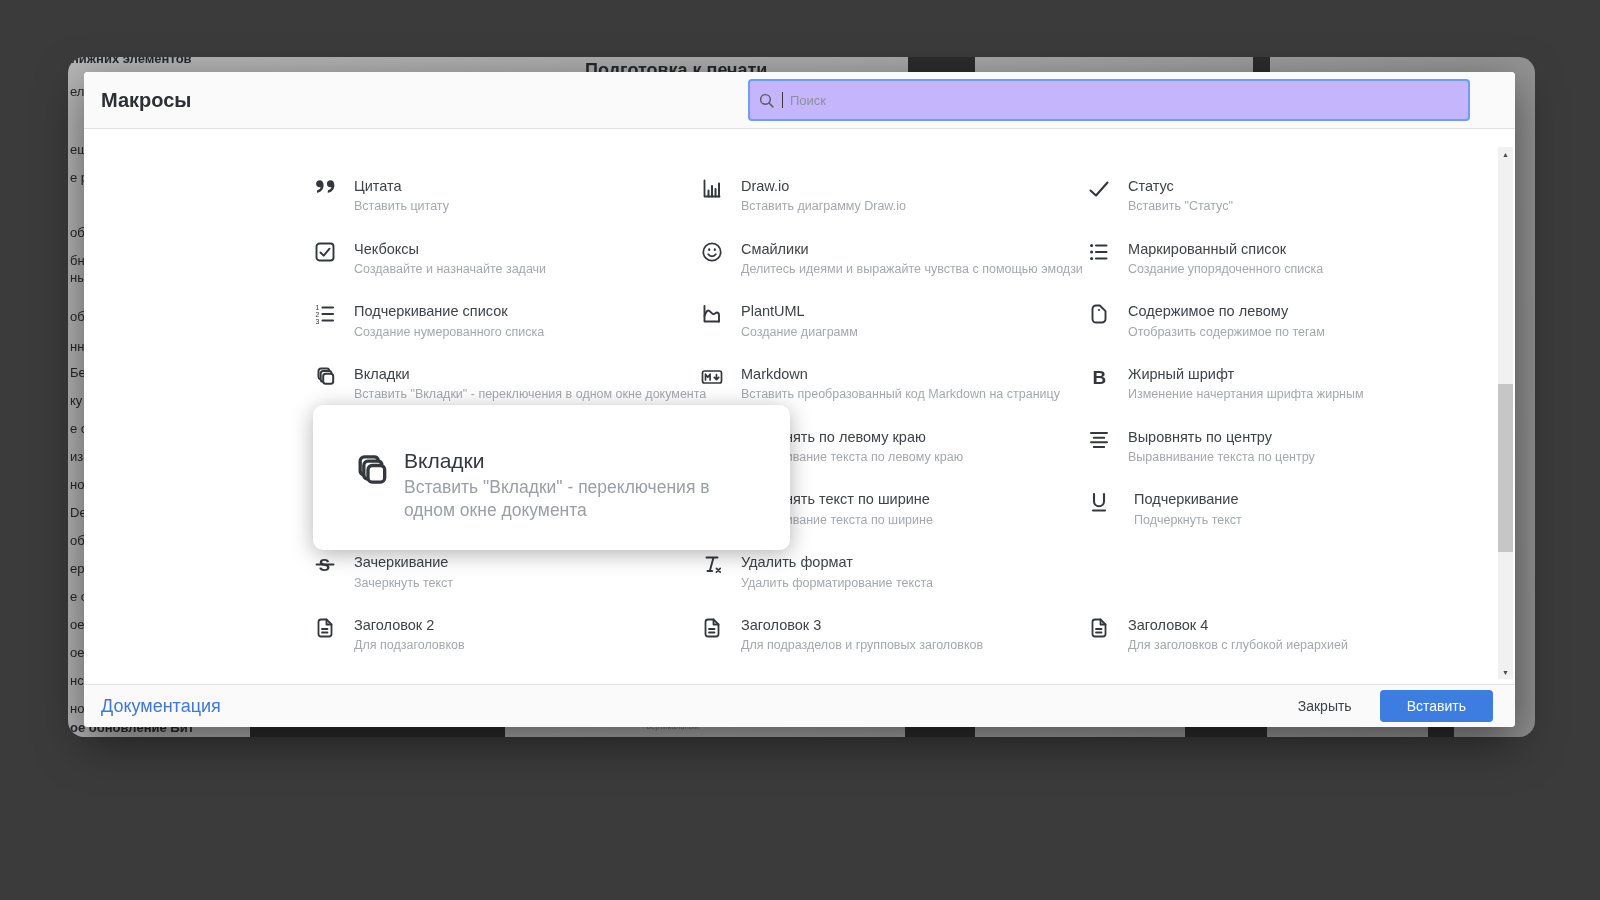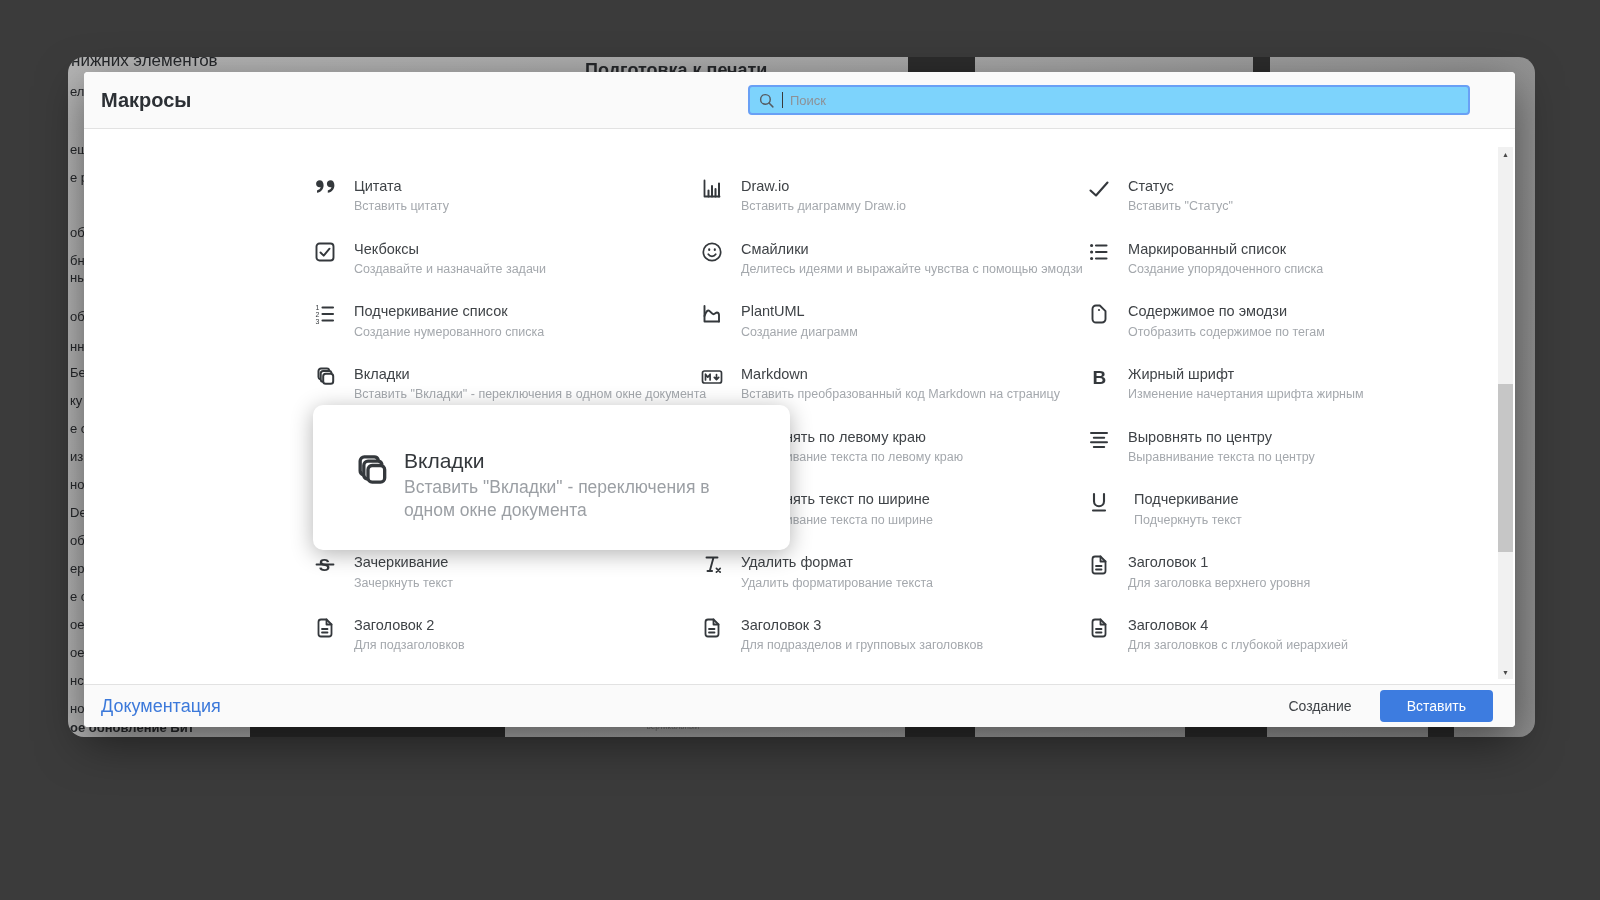--- a/index.html
+++ b/index.html
@@ -14,22 +14,22 @@
   .frag.left{left:2px;font-size:13px;}
   .darkrect{position:absolute;background:#2c2c2c;}
 
   
   .modal{position:absolute;left:84px;top:72px;width:1431px;height:655px;background:#fff;
     border-radius:4px;box-shadow:0 14px 46px rgba(0,0,0,.5);display:flex;flex-direction:column;}
   .modal-header{height:57px;flex:none;background:#fafafa;border-bottom:1px solid #e2e2e2;
     border-radius:4px 4px 0 0;display:flex;align-items:center;justify-content:space-between;
     padding:0 45px 0 17px;box-sizing:border-box;}
   .dialog-title{font-size:20px;font-weight:700;color:#2c3035;margin:0;}
-  .search-box{width:722px;height:30px;box-sizing:border-box;border:2px solid var(--search-focus-border,#69a0f5);
-    border-radius:4px;background:#7dd3fc;display:flex;align-items:center;padding:12px 8px;gap:7px;}
+  .search-box{width:722px;height:42px;box-sizing:border-box;border:2px solid var(--search-focus-border,#69a0f5);
+    border-radius:4px;background:#c4b5fd;display:flex;align-items:center;padding:12px 8px;gap:7px;}
   .search-box .icon svg{width:17px;height:17px;display:block;}
   .caret{width:1px;height:16px;background:#3a3a3a;flex:none;}
   .search-box input{border:none;outline:none;flex:1;font-size:13px;color:#333;background:transparent;
     font-family:"Liberation Sans",sans-serif;padding:0;}
   .search-box input::placeholder{color:#8d9196;}
 
   .modal-body{flex:1;position:relative;background:#fff;}
   .grid{position:absolute;left:229px;top:49px;display:grid;
     grid-template-columns:387px 387px 387px;grid-auto-rows:62.7px;z-index:1;}
   .cell{display:flex;gap:17px;align-items:flex-start;cursor:pointer;}
@@ -70,21 +70,21 @@
 
 <div class="stage">
 
   <div class="behind-window" id="backdrop">
     <div class="darkrect" style="left:840px;top:0;width:67px;height:15px;"></div>
     <div class="darkrect" style="left:1185px;top:0;width:17px;height:15px;"></div>
     <div class="darkrect" style="left:182px;top:668px;width:255px;height:12px;"></div>
     <div class="darkrect" style="left:837px;top:668px;width:70px;height:12px;"></div>
     <div class="darkrect" style="left:1117px;top:668px;width:82px;height:12px;"></div>
     <div class="darkrect" style="left:1360px;top:668px;width:26px;height:12px;"></div>
-  <div class="frag" style="top: -5px; left: 3px; font-size: 17px; font-weight: 400;">нижних элементов</div>
+  <div class="frag" style="top: -5px; left: 3px; font-size: 13px; font-weight: 700;">нижних элементов</div>
       <div class="frag" style="top: 4px; left: 517px; font-size: 18px; font-weight: 700;">Подготовка к печати</div>
       <div class="frag left" style="top: 28px;">ели</div>
       <div class="frag left" style="top: 86px;">ещ</div>
       <div class="frag left" style="top: 114px;">е р</div>
       <div class="frag left" style="top: 169px;">об</div>
       <div class="frag left" style="top: 197px;">бн</div>
       <div class="frag left" style="top: 214px;">ны</div>
       <div class="frag left" style="top: 253px;">об</div>
       <div class="frag left" style="top: 283px;">нн</div>
       <div class="frag left" style="top: 309px;">Бе</div>
@@ -223,21 +223,21 @@
             </div>
           </div>
           <div class="cell" style="grid-area: 3 / 3;">
             <span class="icon">
               <svg viewBox="0 0 24 24" fill="none" stroke="#34383c" stroke-width="1.9" stroke-linejoin="round">
                 <path d="M12.8 3.5l5.7 5.7V17a3.5 3.5 0 01-3.5 3.5H9A3.5 3.5 0 015.5 17V7A3.5 3.5 0 019 3.5h3.8z"></path>
                 <circle cx="12" cy="8" r="1.1" fill="#34383c" stroke="none"></circle>
               </svg>
             </span>
             <div>
-              <div class="c-title">Содержимое по эмодзи</div>
+              <div class="c-title">Содержимое по левому</div>
               <div class="c-desc">Отобразить содержимое по тегам</div>
             </div>
           </div>
           <div class="cell" style="grid-area: 4 / 1;">
             <span class="icon">
               <svg viewBox="0 0 24 24" fill="none" stroke="#34383c" stroke-width="2" stroke-linejoin="round" stroke-linecap="round">
                 <path d="M7.3 14.3c-1-.3-1.8-1.3-1.8-2.4V6a2.5 2.5 0 012.5-2.5h6c1.1 0 2 .7 2.3 1.7"></path>
                 <path d="M9.5 16.8c-1-.3-1.8-1.3-1.8-2.4V8.6a2.5 2.5 0 012.5-2.5h6c1.1 0 2 .7 2.3 1.7"></path>
                 <rect x="10.2" y="8.7" width="10" height="10" rx="2.5"></rect>
               </svg>
@@ -331,33 +331,20 @@
           <div class="cell" style="grid-area: 7 / 2;">
             <span class="icon">
               <svg viewBox="0 0 24 24" fill="none" stroke="#34383c" stroke-width="1.9" stroke-linecap="round">
                 <path d="M6.5 4.5h11M13.5 4.5L9.8 18M7.5 18h4.6"></path>
                 <path d="M16.4 15.4l3.8 3.8m0-3.8l-3.8 3.8" stroke-width="1.7"></path>
               </svg>
             </span>
             <div>
               <div class="c-title">Удалить формат</div>
               <div class="c-desc">Удалить форматирование текста</div>
-            </div>
-          </div>
-          <div class="cell" style="grid-area: 7 / 3;">
-            <span class="icon">
-              <svg viewBox="0 0 24 24" fill="none" stroke="#34383c" stroke-width="1.8" stroke-linejoin="round" stroke-linecap="round">
-                <path d="M13.5 3.5H8A2.5 2.5 0 005.5 6v12A2.5 2.5 0 008 20.5h8a2.5 2.5 0 002.5-2.5V8.5l-5-5z"></path>
-                <path d="M13.5 3.5V8.5h5"></path>
-                <path d="M9 13h5.5M9 16.5h5.5"></path>
-              </svg>
-            </span>
-            <div>
-              <div class="c-title">Заголовок 1</div>
-              <div class="c-desc">Для заголовка верхнего уровня</div>
             </div>
           </div>
           <div class="cell" style="grid-area: 8 / 1;">
             <span class="icon">
               <svg viewBox="0 0 24 24" fill="none" stroke="#34383c" stroke-width="1.8" stroke-linejoin="round" stroke-linecap="round">
                 <path d="M13.5 3.5H8A2.5 2.5 0 005.5 6v12A2.5 2.5 0 008 20.5h8a2.5 2.5 0 002.5-2.5V8.5l-5-5z"></path>
                 <path d="M13.5 3.5V8.5h5"></path>
                 <path d="M9 13h5.5M9 16.5h5.5"></path>
               </svg>
             </span>
@@ -411,19 +398,19 @@
       <div class="scrollbar">
         <div class="sb-arrow up">▲</div>
         <div class="sb-thumb"></div>
         <div class="sb-arrow down">▼</div>
       </div>
     </div>
 
     <div class="modal-footer">
       <a class="doc-link">Документация</a>
       <div class="footer-buttons">
-        <button class="btn-text">Создание</button>
+        <button class="btn-text">Закрыть</button>
         <button class="btn-primary">Вставить</button>
       </div>
     </div>
 
   </div>
 </div>
 
 </body></html>

